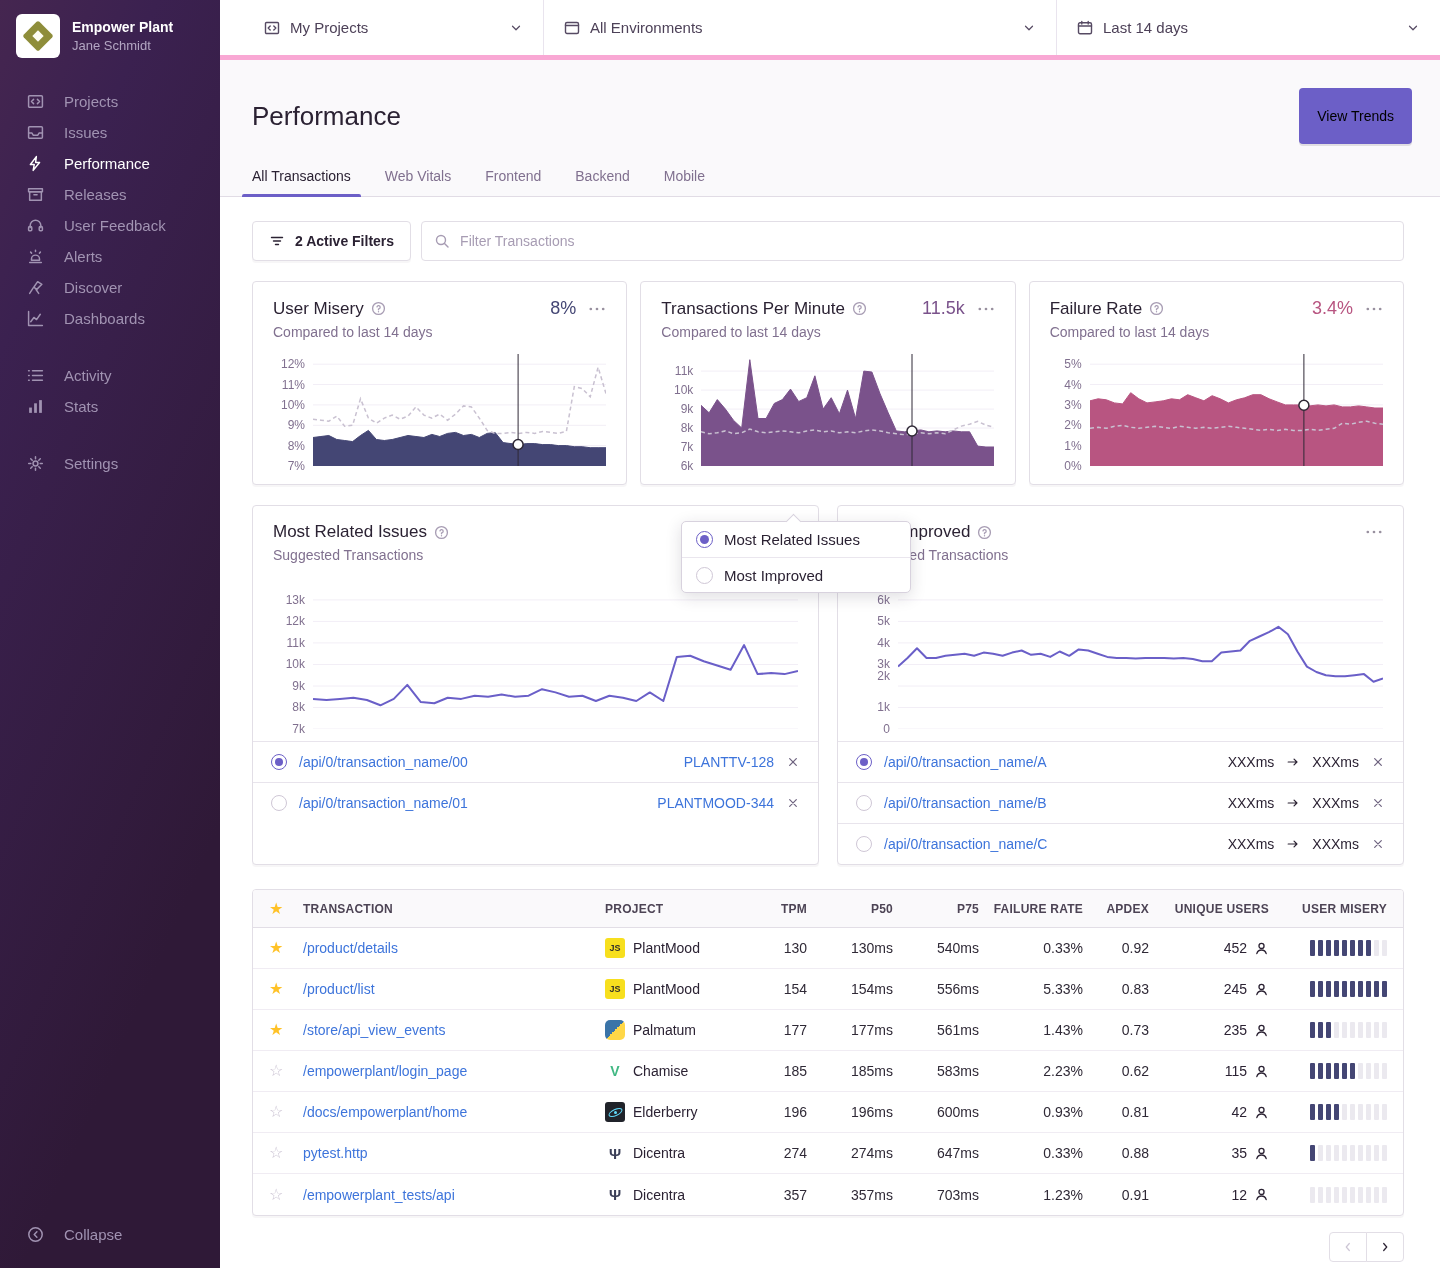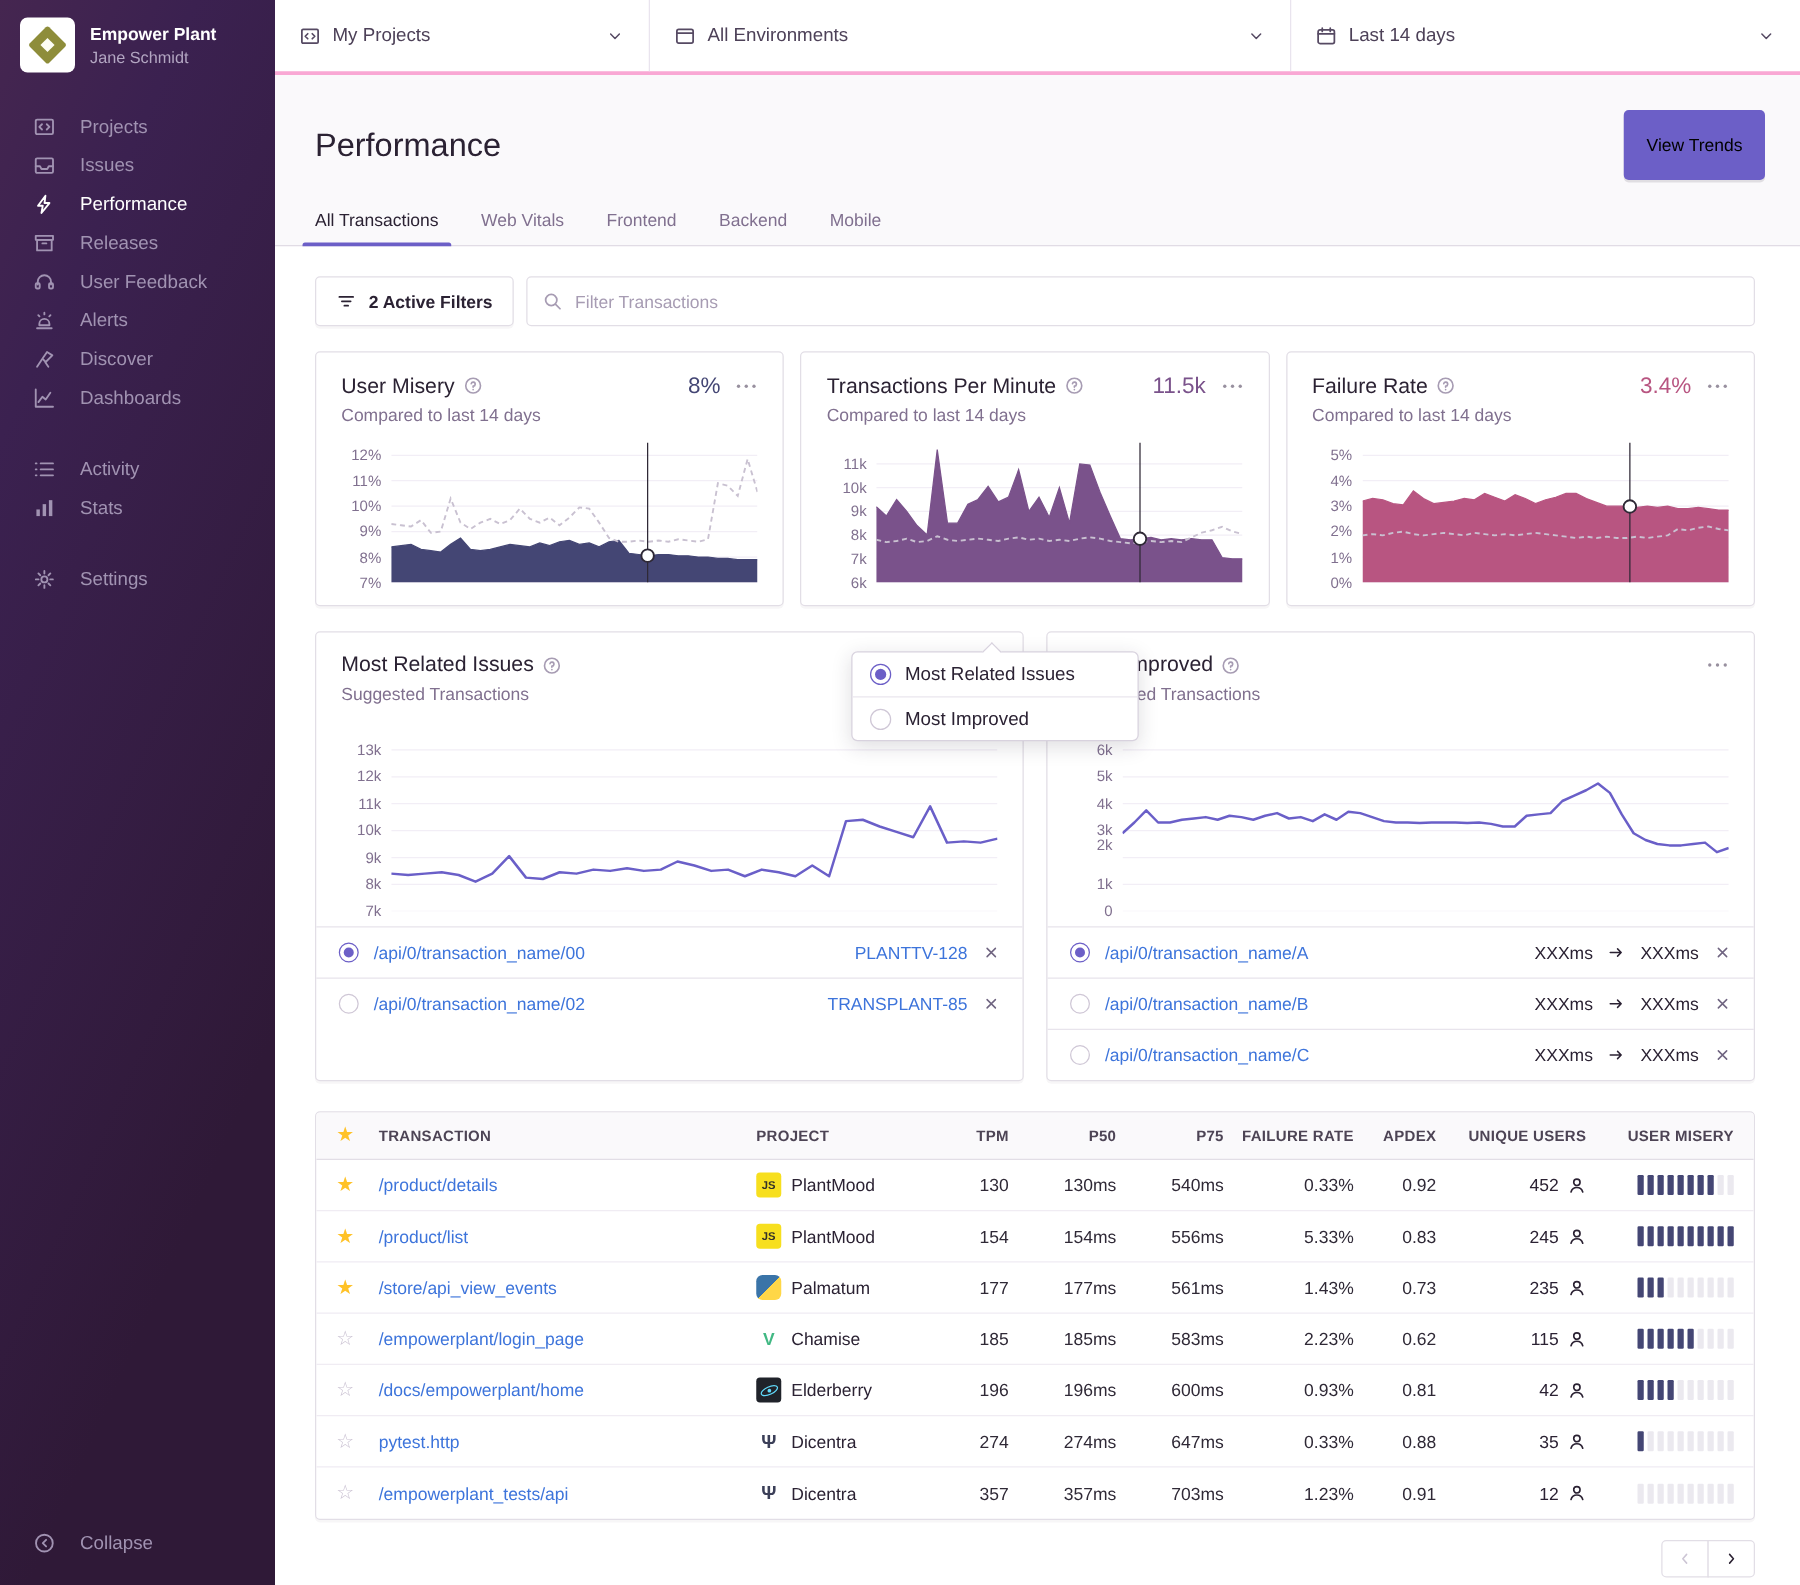--- a/index.html
+++ b/index.html
@@ -24,21 +24,21 @@
   .nav-item[data-active="true"] { color: #fff; }
   .nav-icon { width: 18px; display: flex; justify-content: center; }
   .nav-icon svg { width: 17px; height: 17px; }
   .sidebar .spacer { flex: 1; }
   .nav.footer { margin-top: 0; }
   .nav-item.collapse { margin: 14px 0 18px; }
 
   
   .main { flex: 1; position: relative; background: #fff; }
 
-  .topbar { height: 60px; display: flex; align-items: stretch; background: #fff; border-bottom: 3px solid #f9a8d4; }
+  .topbar { height: 60px; display: flex; align-items: stretch; background: #fff; border-bottom: 5px solid #f9a8d4; padding-left: 24px; }
   .tb-section { display: flex; align-items: center; gap: 10px; padding: 0 20px; color: #4d4158;
     font-size: 15px; border-right: 1px solid #e9e4ee; cursor: pointer; }
   .tb-section:nth-of-type(1) { width: 300px; }
   .tb-section:nth-of-type(2) { width: 513px; }
   .tb-section:nth-of-type(3) { flex: 1; border-right: none; }
   .tb-icon { color: #564a63; }
   .tb-chevron { margin-left: auto; color: #564a63; }
   .tb-chevron svg { width: 14px; height: 14px; }
 
   .page-header { background: #faf9fb; padding: 28px 28px 0 32px; border-bottom: 1px solid #e1dce5; }
@@ -603,33 +603,33 @@
               <span class="right">
                 <a class="link">PLANTTV-128</a>
                 <span class="x">
                   <svg viewBox="0 0 16 16" fill="none" stroke="currentColor" stroke-width="1.4" stroke-linecap="round" stroke-linejoin="round">
                     <path d="M4.2 4.2l7.6 7.6M11.8 4.2l-7.6 7.6"></path>
                   </svg>
                 </span>
               </span>
             </div>
 
-
             <div class="t-row">
               <span class="radio" data-checked="false"></span>
-              <a class="link">/api/0/transaction_name/02</a>
+              <a class="link">/api/0/transaction_name/01</a>
               <span class="right">
-                <a class="link">TRANSPLANT-85</a>
+                <a class="link">PLANTMOOD-344</a>
                 <span class="x">
                   <svg viewBox="0 0 16 16" fill="none" stroke="currentColor" stroke-width="1.4" stroke-linecap="round" stroke-linejoin="round">
                     <path d="M4.2 4.2l7.6 7.6M11.8 4.2l-7.6 7.6"></path>
                   </svg>
                 </span>
               </span>
             </div>
+
           </div>
       </section>
 
       <section class="t-card">
         <div class="t-head">
           <span class="t-title">Most Improved</span>
           <span class="q-icon">
               <svg viewBox="0 0 16 16" fill="none" stroke="currentColor" stroke-width="1.4" stroke-linecap="round" stroke-linejoin="round">
                 <circle cx="8" cy="8" r="6.3"></circle>
                 <path d="M6.4 6.3A1.7 1.7 0 1 1 8 8.4v.9"></path>

